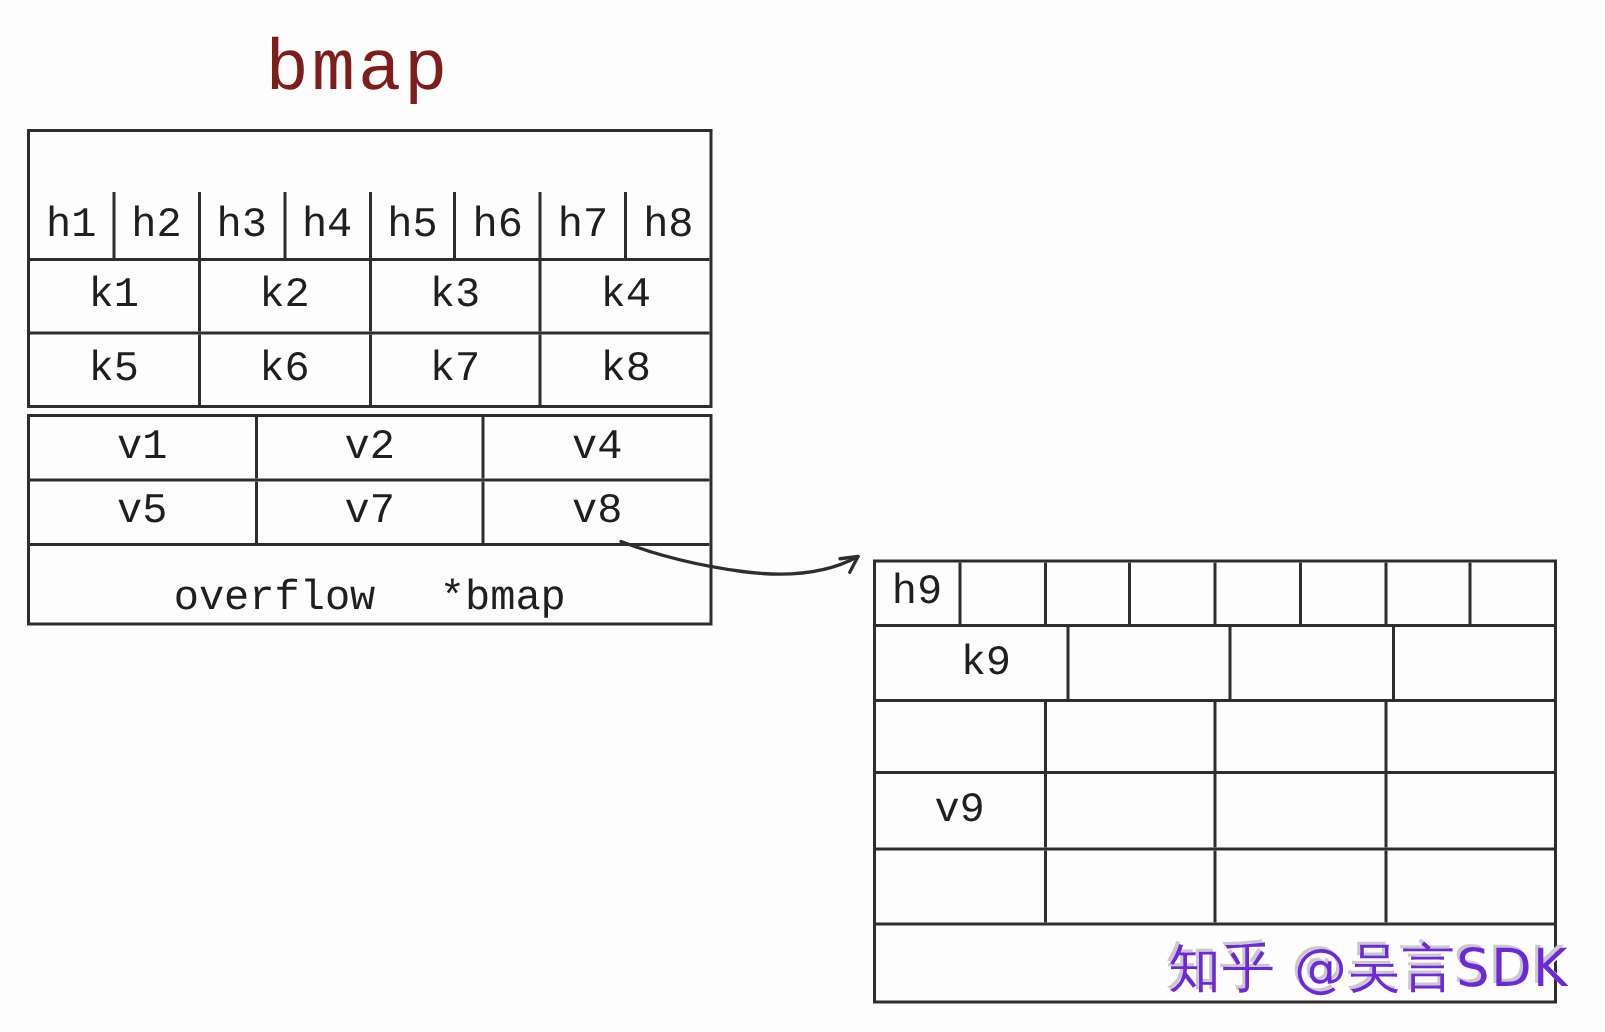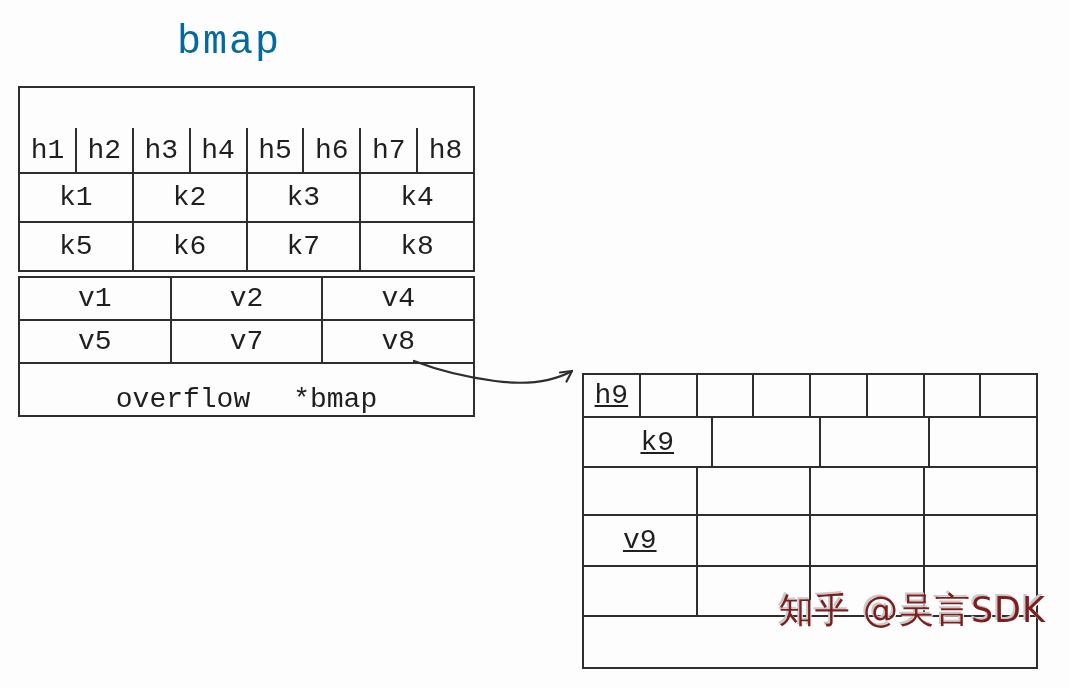--- a/index.html
+++ b/index.html
@@ -10,22 +10,22 @@
   .canvas{
     position:relative;
     width:1070px;height:688px;
     background:#fdfdfd;
     overflow:hidden;
     font-family:"Liberation Mono","DejaVu Sans Mono",monospace;
     color:var(--text);
   }
   .title{
     position:absolute;left:177px;top:20px;
-    font-size:40px;letter-spacing:2px;
-    color:#0369a1;
+    font-size:48px;letter-spacing:2px;
+    color:#7f1d1d;
   }
   .bucket{position:absolute;}
   .block{
     border:2px solid var(--line);
     background:transparent;
   }
   .blockgap{height:4px;}
   .row{display:flex;align-items:stretch;}
   .bt{border-top:2px solid var(--line);}
   .cell{
@@ -51,24 +51,24 @@
   .r2a{height:48px;padding-left:20px;}
   .r2b{height:46px;}
   .r2c{height:49px;}
   .r2d{height:48px;}
   .orow2{height:50px;}
   .arrow-svg{
     position:absolute;left:0;top:0;width:1070px;height:688px;
     pointer-events:none;
   }
   .watermark{
-    position:absolute;right:24px;top:587px;
+    position:absolute;right:24px;top:622px;
     font-family:"DejaVu Sans","Liberation Sans",sans-serif;
     font-size:35px;letter-spacing:1px;
-    color:#7f1d1d;
+    color:#6d28d9;
     text-shadow:-2px -2px 0 #c9c9c9, 1px 1px 0 #ffffff;
     white-space:nowrap;
   }
 </style>
 </head>
 <body>
 
 <div class="canvas">
 
   <div class="title">bmap</div>
@@ -115,21 +115,21 @@
         <span>*bmap</span>
       </div>
     </div>
   </div>
 
   <svg class="arrow-svg" viewBox="0 0 1070 688">
     <path d="M414,361 C440,371 465,377 495,381 C525,385 552,382 572,371" fill="none" stroke="#2e2e2e" stroke-width="2.2" stroke-linecap="round"></path>
     <path d="M572,371 L560,372.5 M572,371 L566.5,381.5" fill="none" stroke="#2e2e2e" stroke-width="2.2" stroke-linecap="round"></path>
   </svg>
 
-  <div class="bucket" style="left:582px;top:373px;width:456px;text-decoration:underline;">
+  <div class="bucket" style="left:582px;top:373px;width:456px;">
     <div class="block">
       <div class="row hrow2">
         <div class="cell">h9</div>
         <div class="cell"></div>
         <div class="cell"></div>
         <div class="cell"></div>
         <div class="cell"></div>
         <div class="cell"></div>
         <div class="cell"></div>
         <div class="cell"></div>

